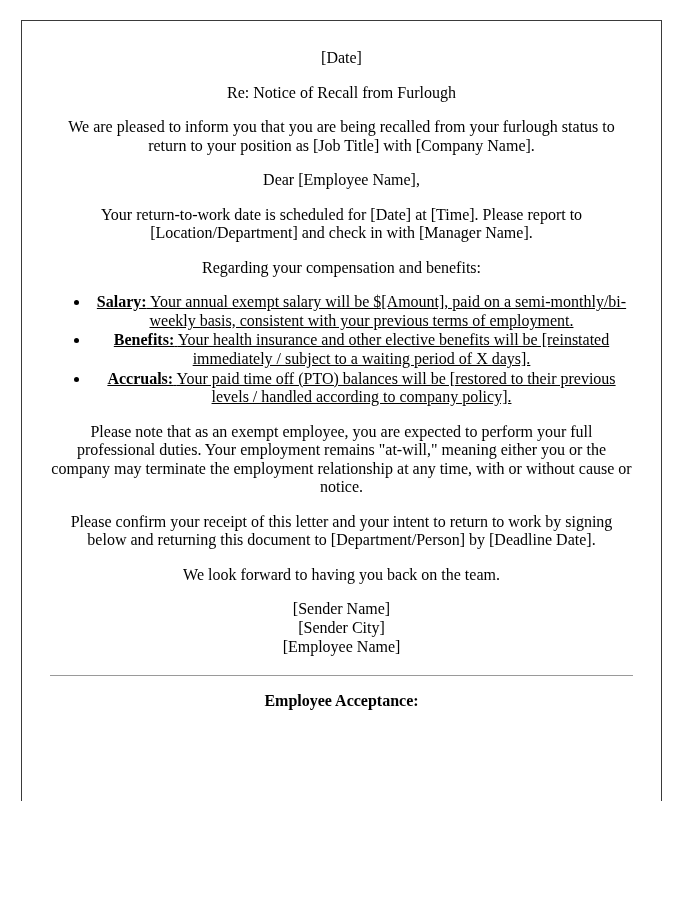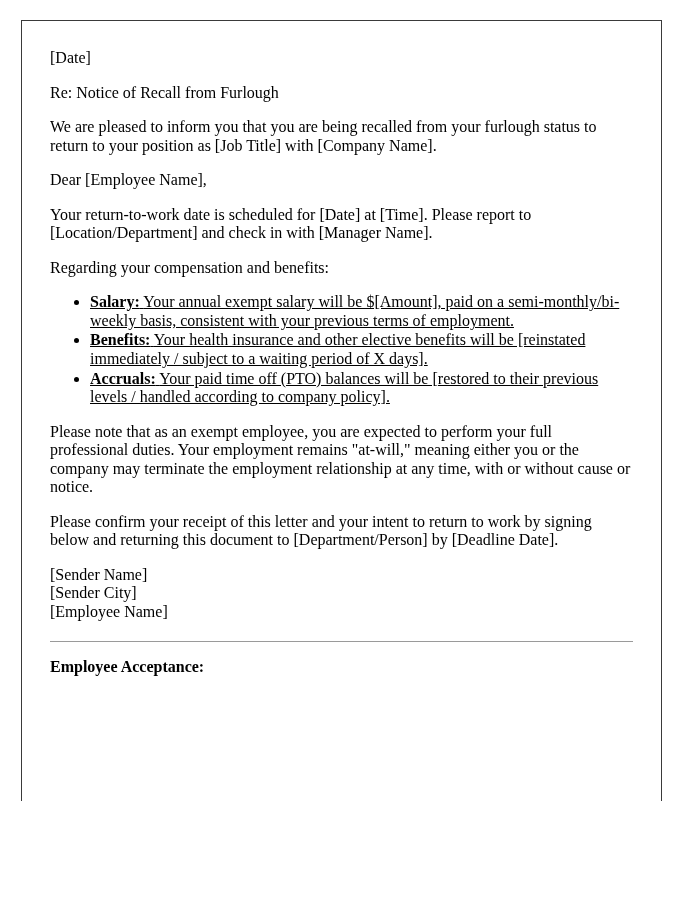--- a/index.html
+++ b/index.html
@@ -17,20 +17,21 @@
     left: 21px;
     top: 20px;
     width: 641px;
     height: 781px;
     box-sizing: border-box;
     background: #ffffff;
     border: 1px solid #3a3a3a;
     border-bottom: none;
     padding: 12px 28px 0 28px;
     overflow: hidden;
+    text-align: center;
   }
   p {
     margin: 16px 0;
     line-height: 1.16;
   }
   ul.benefits {
     margin: 16px 0;
     padding-left: 40px;
     line-height: 1.16;
   }
@@ -67,20 +68,21 @@
   <ul class="benefits">
     <li><span class="bold">Salary:</span> <span>Your annual exempt salary will be $[Amount], paid on a semi-monthly/bi-weekly basis, consistent with your previous terms of employment.</span></li>
     <li><span class="bold">Benefits:</span> <span>Your health insurance and other elective benefits will be [reinstated immediately / subject to a waiting period of X days].</span></li>
     <li><span class="bold">Accruals:</span> <span>Your paid time off (PTO) balances will be [restored to their previous levels / handled according to company policy].</span></li>
   </ul>
 
   <p>Please note that as an exempt employee, you are expected to perform your full professional duties. Your employment remains "at-will," meaning either you or the company may terminate the employment relationship at any time, with or without cause or notice.</p>
 
   <p>Please confirm your receipt of this letter and your intent to return to work by signing below and returning this document to [Department/Person] by [Deadline Date].</p>
 
+  <p>We look forward to having you back on the team.</p>
 
 
   <p><span>[Sender Name]</span><br>
      <span>[Sender City]</span><br>
      <span>[Employee Name]</span></p>
 
   <hr class="divider">
 
   <p class="bold">Employee Acceptance:</p>
 

